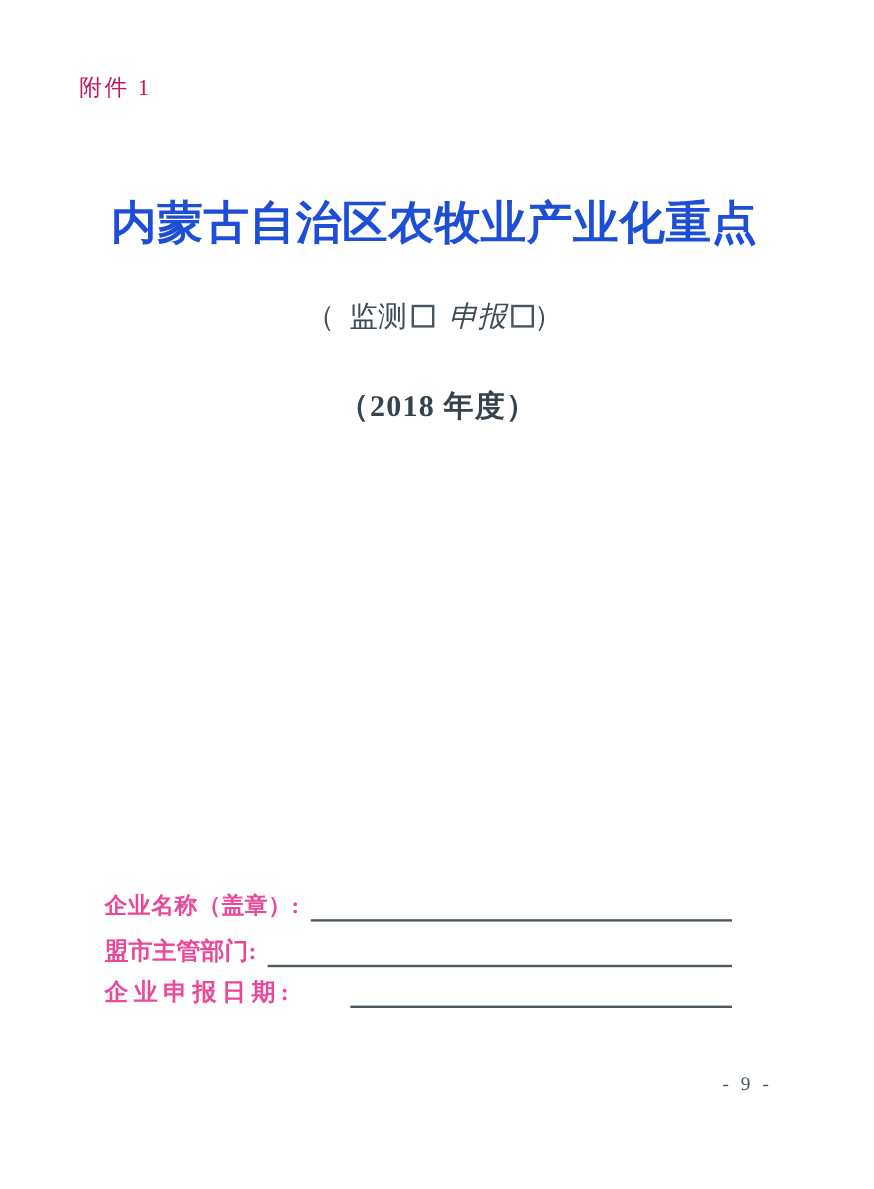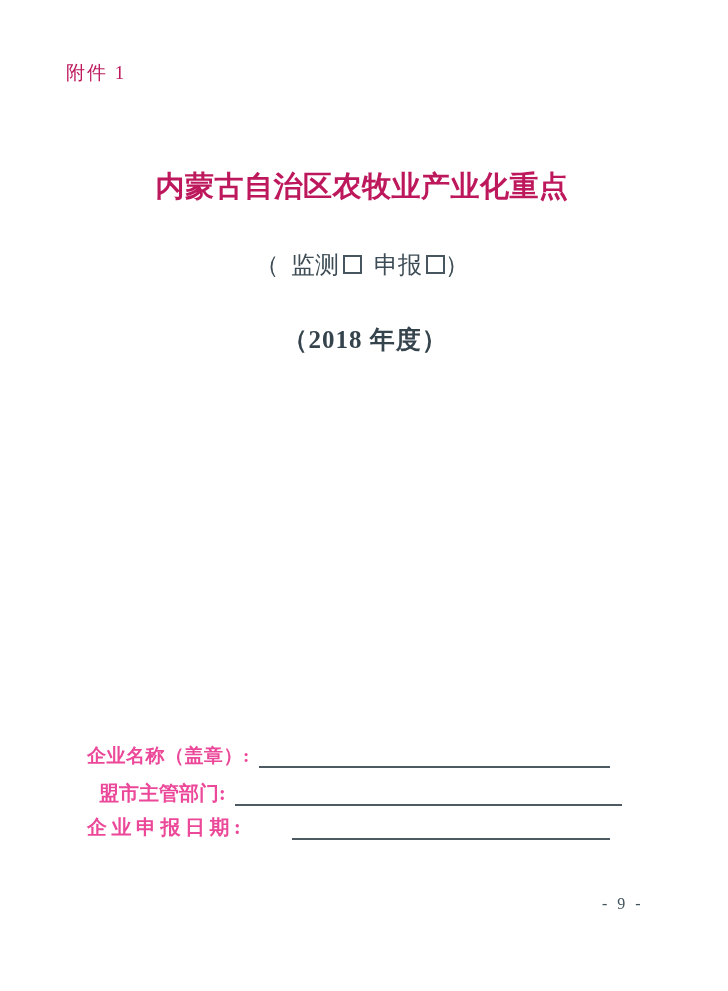--- a/index.html
+++ b/index.html
@@ -31,43 +31,44 @@
   }
 
   .title-block {
     position: absolute;
     left: 0;
     top: 164px;
     width: 724px;
     text-align: center;
   }
   .title-line {
-    font-size: 29px;
+    font-size: 38px;
     font-weight: bold;
     line-height: 44px;
     letter-spacing: 0.5px;
-    color: #be185d;
+    color: #1d4ed8;
   }
 
   .type-row {
     position: absolute;
     left: 0;
     top: 250px;
     width: 724px;
     text-align: center;
     font-size: 24px;
     line-height: 30px;
     color: #3d4c55;
     white-space: nowrap;
   }
   .type-group {
     display: inline-block;
     margin-left: 12px;
   }
   .type-group.declare {
+    font-style: italic;
   }
   .doc-checkbox {
     display: inline-block;
     width: 15px;
     height: 15px;
     border: 2px solid #46555e;
     vertical-align: -1px;
     margin-left: 4px;
     background: #ffffff;
   }
@@ -85,21 +86,21 @@
     color: #34434c;
   }
   .form-row {
     position: absolute;
     left: 87px;
     width: 523px;
     display: flex;
     align-items: flex-end;
   }
   .form-row.row-1 { top: 742px; height: 26px; }
-  .form-row.row-2 { top: 780px; height: 26px; margin-left: 12px; }
+  .form-row.row-2 { top: 780px; height: 26px; }
   .form-row.row-3 { top: 814px; height: 26px; gap: 38px; }
   .form-label {
     font-size: 20px;
     font-weight: bold;
     line-height: 25px;
     white-space: nowrap;
     color: #ec4899;
   }
   .form-row.row-1 .form-label { font-size: 19px; letter-spacing: 0.5px; }
   .form-row.row-3 .form-label { letter-spacing: 4.5px; }

